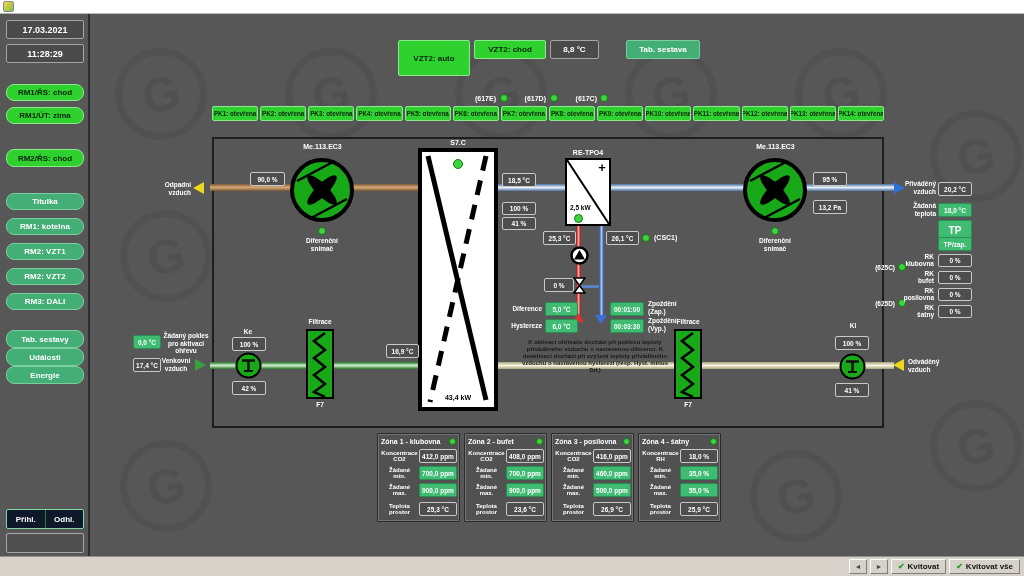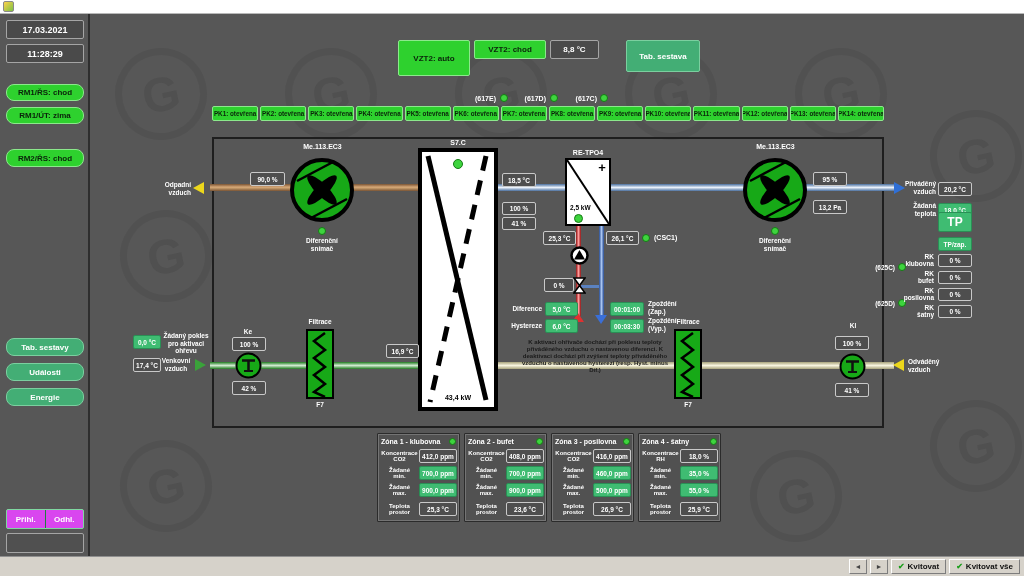--- a/index.html
+++ b/index.html
@@ -97,37 +97,45 @@
   <div class="abs darkb" style="left:6px;top:20px;width:78px;height:19px;font-size:9px">17.03.2021</div>
   <div class="abs darkb" style="left:6px;top:44px;width:78px;height:19px;font-size:9px">11:28:29</div>
 
   <div class="col" style="top:84px;gap:6px">
 
   <div class="gbtn bright h17">RM1/ŘS: chod</div>
       <div class="gbtn bright h17">RM1/ÚT: zima</div>
     </div>
   <div class="abs gbtn bright" style="left:6px;top:149px;width:78px;height:18px">RM2/ŘS: chod</div>
 
-  <div class="col" style="top:338px;gap:7px">
+  <div class="col" style="top:193px;gap:8px">
+
+  <div class="gbtn teal h17">Titulka</div>
+      <div class="gbtn teal h17">RM1: kotelna</div>
+      <div class="gbtn teal h17">RM2: VZT1</div>
+      <div class="gbtn teal h17">RM2: VZT2</div>
+      <div class="gbtn teal h17">RM3: DALI</div>
+    </div>
+  <div class="col" style="top:330px;">
 
   <div class="gbtn teal h18">Tab. sestavy</div>
       <div class="gbtn teal h18">Události</div>
       <div class="gbtn teal h18">Energie</div>
     </div>
 
-  <div class="abs" style="left:6px;top:509px;width:78px;height:20px;background:#d946ef;border:1px solid #7fd8a0;border-radius:2px;display:flex">
+  <div class="abs" style="left:6px;top:509px;width:78px;height:20px;background:#0f172a;border:1px solid #7fd8a0;border-radius:2px;display:flex">
     <div style="flex:1;display:flex;align-items:center;justify-content:center;font-weight:bold;font-size:8px;color:#fff;border-right:1px solid #1f8040">Přihl.</div>
     <div style="flex:1;display:flex;align-items:center;justify-content:center;font-weight:bold;font-size:8px;color:#fff">Odhl.</div>
   </div>
   <div class="abs darkb" style="left:6px;top:533px;width:78px;height:20px;background:#505050"></div>
 
   <div class="hbtn bright" style="left:398px;top:40px;width:72px;height:36px">VZT2: auto</div>
   <div class="hbtn bright" style="left:474px;top:40px;width:72px;height:19px">VZT2: chod</div>
   <div class="hbtn darkb" style="left:550px;top:40px;width:49px;height:19px">8,8 °C</div>
-  <div class="hbtn teal" style="left:626px;top:40px;width:74px;height:32px">Tab. sestava</div>
+  <div class="hbtn teal" style="left:626px;top:40px;width:74px;height:19px">Tab. sestava</div>
 
   <div class="lbl tr" style="left:466px;top:95px;width:30px;font-size:7px">(617E)</div>
   <div class="dot" style="left:500px;top:94px"></div>
   <div class="lbl tr" style="left:516px;top:95px;width:30px;font-size:7px">(617D)</div>
   <div class="dot" style="left:550px;top:94px"></div>
   <div class="lbl tr" style="left:567px;top:95px;width:30px;font-size:7px">(617C)</div>
   <div class="dot" style="left:600px;top:94px"></div>
   <div class="pkrow">
 
   <div class="pkbtn">PK1: otevřena</div>
@@ -296,21 +304,21 @@
   </div>
   <div class="vb" style="left:835px;top:383px;width:34px;height:14px">41 %</div>
 
   <div class="arr arrRb" style="left:894px;top:182px"></div>
   <div class="lbl tr" style="left:898px;top:180px;width:38px">Přiváděný
 vzduch</div>
   <div class="vb" style="left:938px;top:182px;width:34px;height:14px">20,2 °C</div>
   <div class="lbl tr" style="left:898px;top:202px;width:38px">Žádaná
 teplota</div>
   <div class="vb g" style="left:938px;top:203px;width:34px;height:14px">18,0 °C</div>
-  <div class="vb g" style="left:938px;top:212px;width:34px;height:20px;font-size:12px">TP</div>
+  <div class="vb g" style="left:938px;top:220px;width:34px;height:20px;font-size:10px">TP</div>
   <div class="vb g" style="left:938px;top:237px;width:34px;height:14px">TP/zap.</div>
   <div class="lbl tr" style="left:869px;top:264px;width:26px">(625C)</div>
   <div class="dot" style="left:898px;top:263px"></div>
   <div class="lbl tr" style="left:869px;top:300px;width:26px">(625D)</div>
   <div class="dot" style="left:898px;top:299px"></div>
   <div class="rkcol">
 
   <div class="rkrow">
       <span class="rklab">RK
 klubovna</span>

